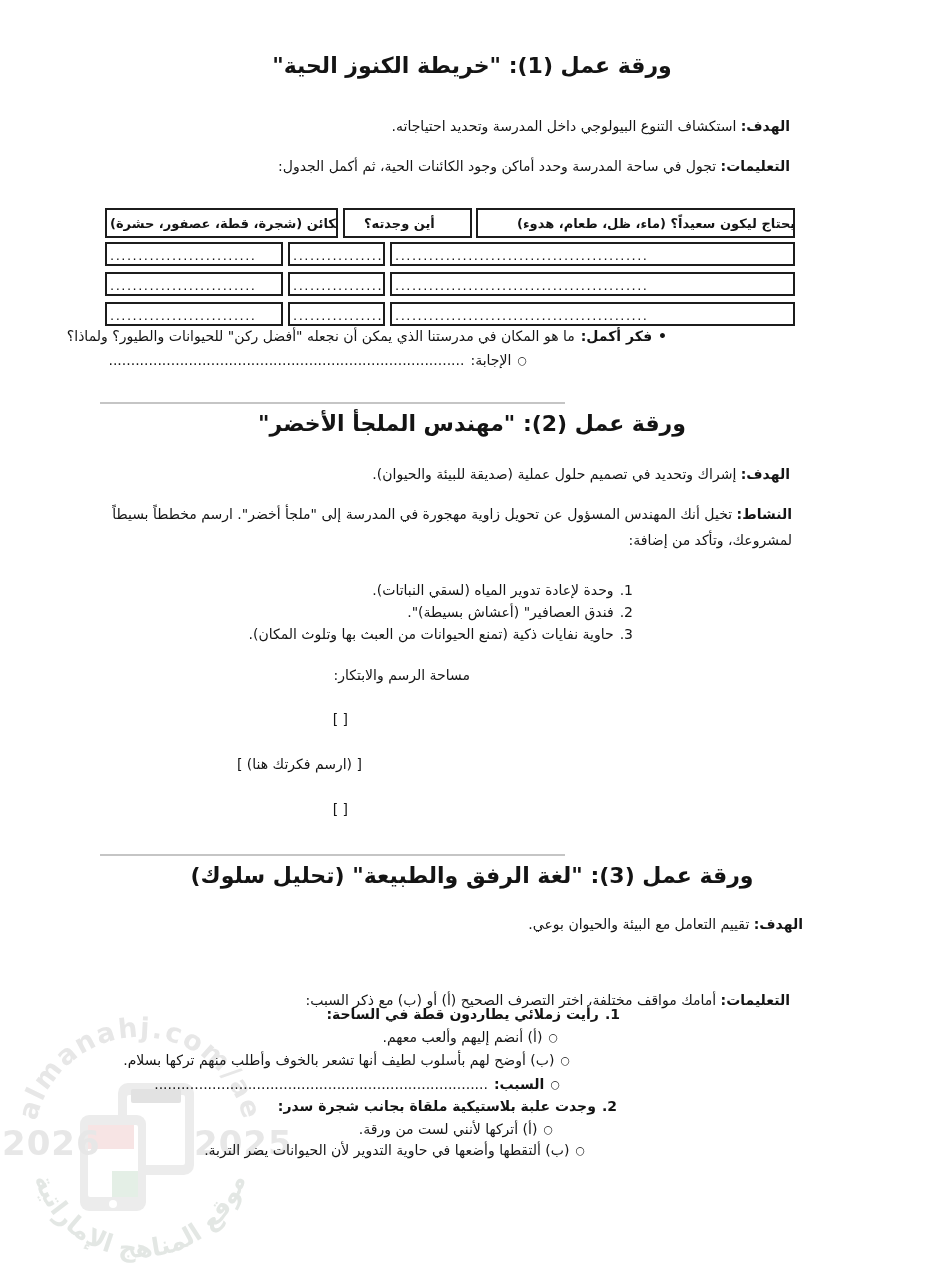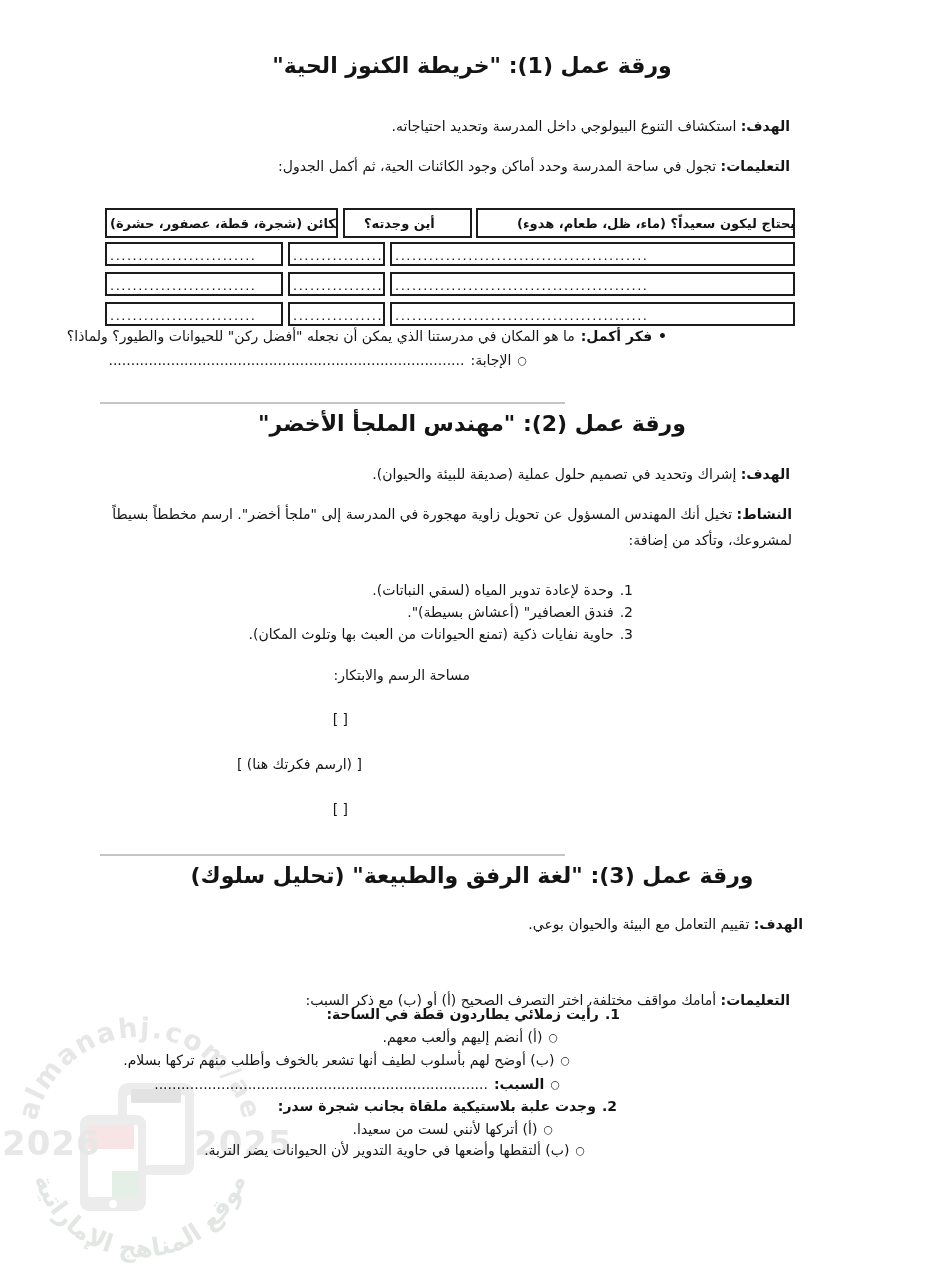--- a/index.html
+++ b/index.html
@@ -159,18 +159,18 @@
   <b>السبب:</b>
   <span>...........................................................................</span>
 </div>
 
 <div class="abs row" style="top:1097px;right:327px;font-weight:bold;">
   <span class="marker">2.</span>
   <span>وجدت علبة بلاستيكية ملقاة بجانب شجرة سدر:</span>
 </div>
 <div class="abs row" style="top:1120px;right:391px;">
   <span class="circ">○</span>
-  <span>(أ) أتركها لأنني لست من سعيدا.</span>
+  <span>(أ) أتركها لأنني لست من ورقة.</span>
 </div>
 <div class="abs row" style="top:1141px;right:359px;">
   <span class="circ">○</span>
   <span>(ب) ألتقطها وأضعها في حاوية التدوير لأن الحيوانات يضر التربة.</span>
 </div>
 
 </body></html>

